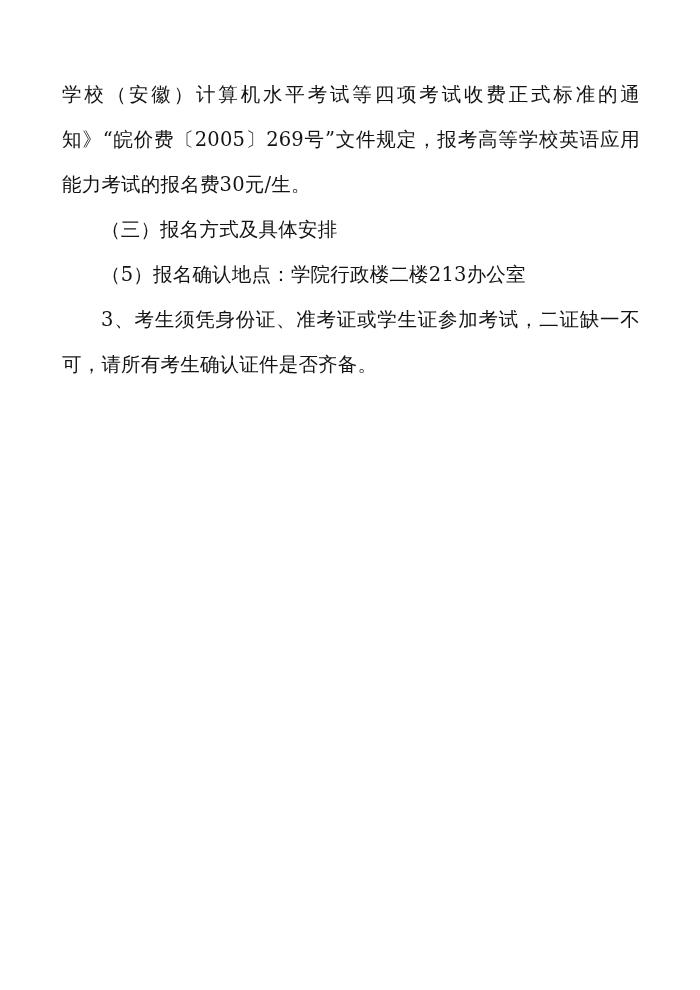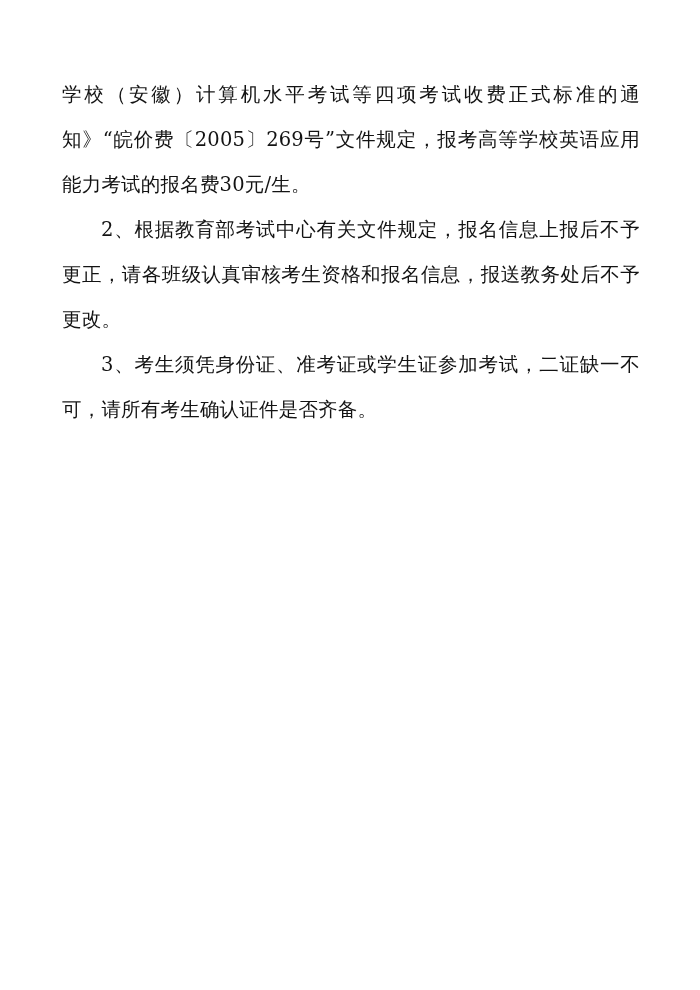--- a/index.html
+++ b/index.html
@@ -44,25 +44,26 @@
   }
 </style>
 </head>
 <body>
 
 <div class="page">
   <div class="doc-body">
 
     <p class="para hang">学校（安徽）计算机水平考试等四项考试收费正式标准的通知》“皖价费〔2005〕269号”文件规定，报考高等学校英语应用能力考试的报名费30元/生。</p>
 
+    <p class="para indent">（三）报名方式及具体安排</p>
 
 
 
 
 
 
+    <p class="para indent">（5）报名确认地点：学院行政楼二楼213办公室</p>
 
-    <p class="para indent">2、根据教育部考试中心有关文件规定，报名信息上报后不予更正，请各班级认真审核考生资格和报名信息，报送教务处后不予更改。</p>
 
     <p class="para indent">3、考生须凭身份证、准考证或学生证参加考试，二证缺一不可，请所有考生确认证件是否齐备。</p>
 
   </div>
 </div>
 
 </body></html>

